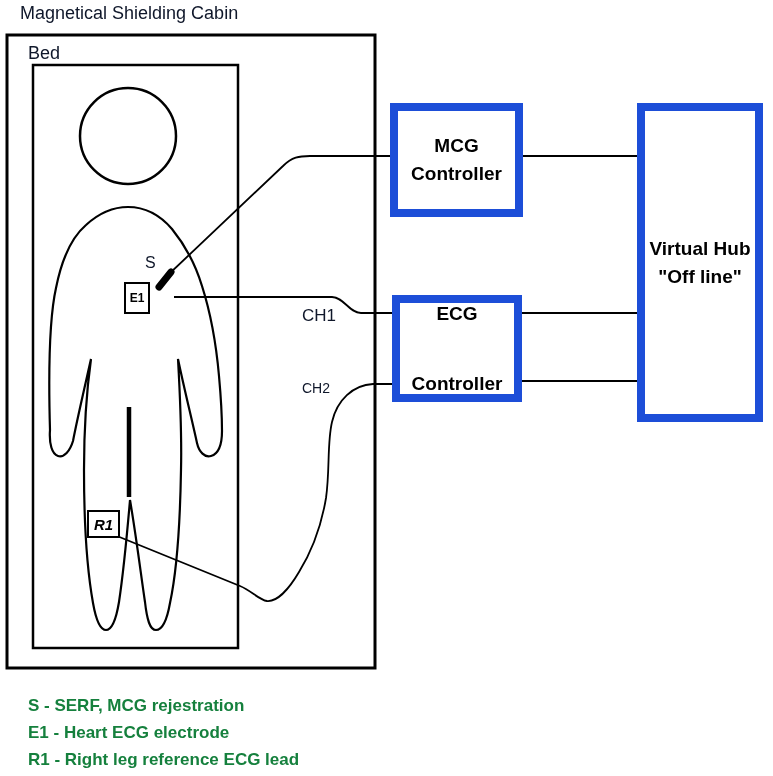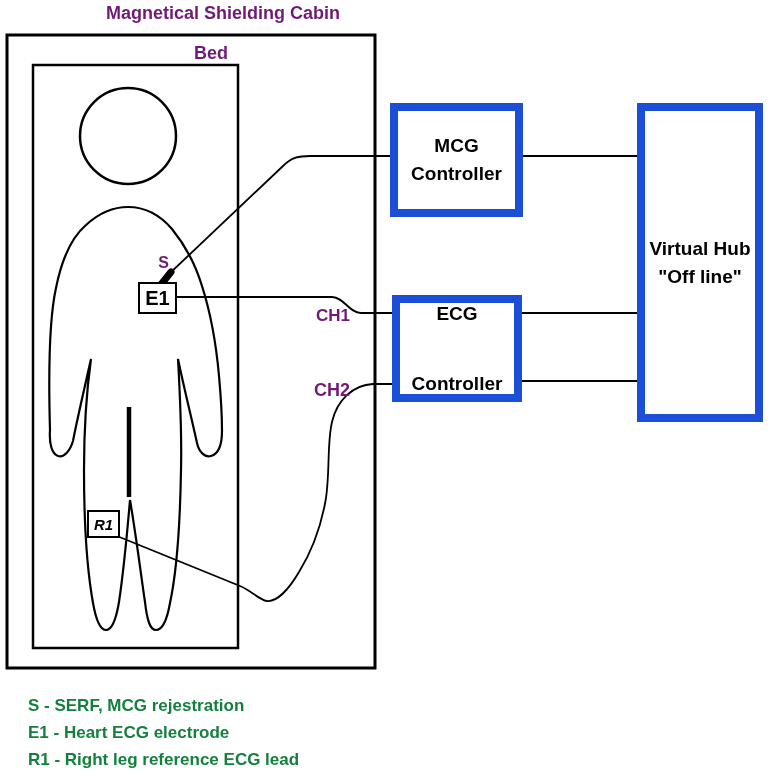--- a/index.html
+++ b/index.html
@@ -16,23 +16,23 @@
     color: #000000;
     overflow: hidden;
   }
   #diagram-svg {
     position: absolute;
     left: 0; top: 0;
     width: 773px; height: 776px;
   }
   .lbl {
     position: absolute;
-    font-weight: bold;
-    color: #701a75;
-    text-align: right;
+    font-weight: normal;
+    color: #0f172a;
+    text-align: left;
     white-space: nowrap;
   }
   .node-box {
     position: absolute;
     box-sizing: border-box;
     border: 8px solid #1d4ed8;
     background: #ffffff;
     display: flex;
     flex-direction: column;
     align-items: center;
@@ -49,22 +49,22 @@
     background: #ffffff;
     display: flex;
     align-items: center;
     justify-content: center;
     font-weight: bold;
   }
   #title      { left: 20px;  top: 3px;   width: 320px; font-size: 18px; }
   #bed-label  { left: 28px;  top: 43px;  width: 200px; font-size: 18px; }
   #s-label    { left: 145px; top: 254px; width: 24px;  font-size: 16px; }
   #ch1-label  { left: 302px; top: 306px; width: 48px;  font-size: 17px; }
-  #ch2-label  { left: 302px; top: 380px; width: 48px;  font-size: 18px; }
-  #e1-box     { left: 138px; top: 282px; width: 39px;  height: 32px; font-size: 20px; }
+  #ch2-label  { left: 302px; top: 380px; width: 48px;  font-size: 14px; }
+  #e1-box     { left: 124px; top: 282px; width: 26px;  height: 32px; font-size: 12px; }
   #r1-box     { left: 87px;  top: 510px; width: 33px;  height: 28px; font-size: 15px; font-style: italic; }
   #mcg-box    { left: 390px; top: 103px; width: 133px; height: 114px; }
   #ecg-box    { left: 392px; top: 295px; width: 130px; height: 107px; gap: 42px; }
   #hub-box    { left: 637px; top: 103px; width: 126px; height: 319px; }
   #legend {
     position: absolute;
     left: 28px; top: 692px;
     font-weight: bold;
     font-size: 17px;
     line-height: 27px;

